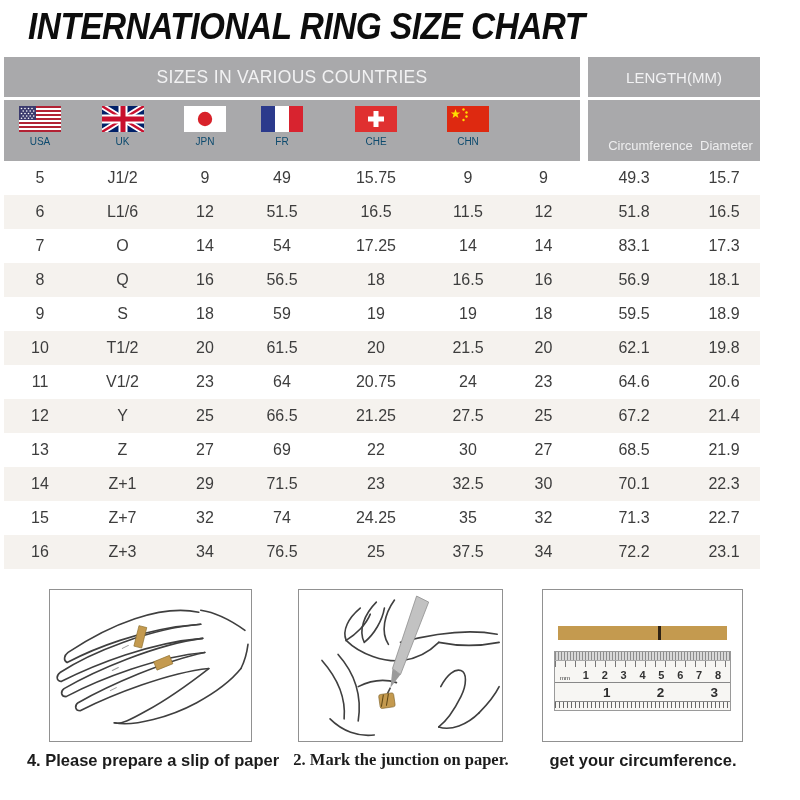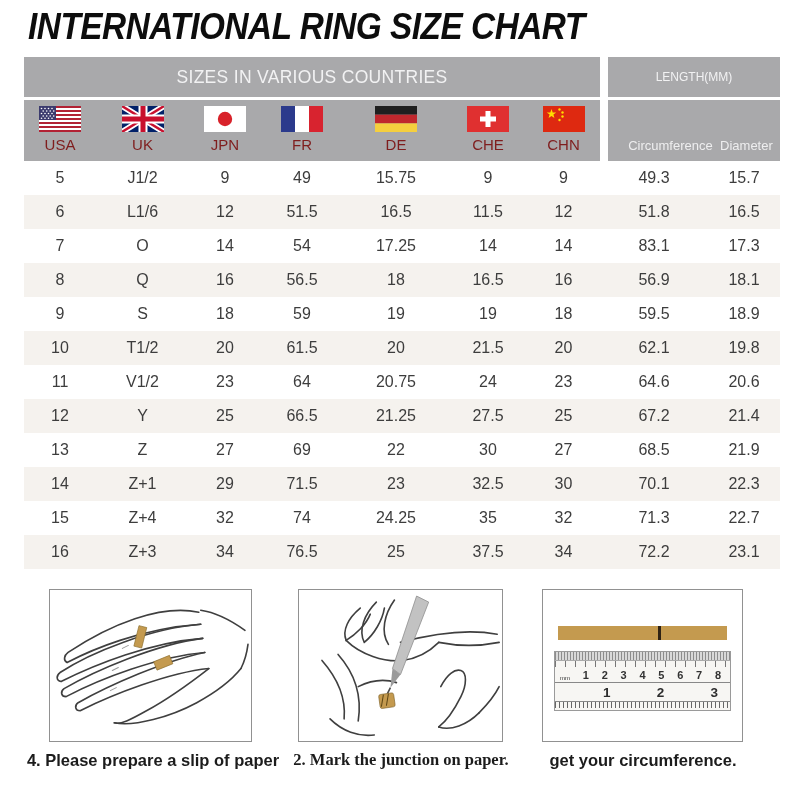--- a/index.html
+++ b/index.html
@@ -8,34 +8,34 @@
 
   
   .title {
     position:absolute; left:28px; top:6px;
     font-size:37px; font-weight:bold; font-style:italic;
     letter-spacing:-0.5px; color:#0d0d0d; white-space:nowrap;
     transform:scaleX(0.9); transform-origin:left center;
   }
 
   
-  .sizetable { position:absolute; left:24px; top:57px; width:756px; }
+  .sizetable { position:absolute; left:4px; top:57px; width:756px; }
   .head-groups { display:flex; gap:8px; height:40px; }
   .hg { background:#a9a9ab; color:#f2f2f3; display:flex; align-items:center; justify-content:center; }
   .hg-countries { width:576px; font-size:17.5px; letter-spacing:0.3px; }
-  .hg-length { width:172px; font-size:12px; }
+  .hg-length { width:172px; font-size:15px; }
 
   .flag-row { display:flex; gap:8px; height:61px; margin-top:3px; }
   .fr-countries { width:576px; background:#a9a9ab; display:flex; }
   .fcol { display:flex; flex-direction:column; align-items:center; padding-top:6px; }
   .fcol:nth-child(1){width:72px} .fcol:nth-child(2){width:93px} .fcol:nth-child(3){width:72px}
   .fcol:nth-child(4){width:82px} .fcol:nth-child(5){width:106px} .fcol:nth-child(6){width:78px}
   .fcol:nth-child(7){width:73px}
   .flag { width:42px; height:26px; display:block; }
-  .fcode { margin-top:4px; font-size:15px; color:#7f1d1d; }
+  .fcode { margin-top:4px; font-size:10px; color:#0c4a6e; }
   .fr-length { width:172px; background:#a9a9ab; display:flex; align-items:flex-end; padding-bottom:8px; color:#eeeeef; font-size:13px;padding-left:20px; }
   .lcol-c { width:96px; text-align:center; }
   .lcol-d { width:76px; text-align:center; }
 
   .tbody { margin-top:0; }
   .trow { display:flex; height:34px; align-items:center; }
   .trow.striped { background:#f5f2ee; }
   .tcell { text-align:center; font-size:16px; color:#3d3d3d; }
   .tcell:nth-child(1){width:72px} .tcell:nth-child(2){width:93px} .tcell:nth-child(3){width:72px}
   .tcell:nth-child(4){width:82px} .tcell:nth-child(5){width:106px} .tcell:nth-child(6){width:78px}
@@ -146,28 +146,20 @@
 
         <div class="fcol">
           <svg class="flag" viewBox="0 0 42 26">
             <rect width="14" height="26" fill="#2b3a8c"></rect>
             <rect x="14" width="14" height="26" fill="#ffffff"></rect>
             <rect x="28" width="14" height="26" fill="#d8232f"></rect>
           </svg>
           <span class="fcode">FR</span>
         </div>
 
-        <div class="fcol">
-          <svg class="flag" viewBox="0 0 42 26">
-            <rect width="42" height="8.7" fill="#1f1f1f"></rect>
-            <rect y="8.7" width="42" height="8.7" fill="#c0272d"></rect>
-            <rect y="17.4" width="42" height="8.6" fill="#f5cf3e"></rect>
-          </svg>
-          <span class="fcode">DE</span>
-        </div>
 
         <div class="fcol">
           <svg class="flag" viewBox="0 0 42 26">
             <rect width="42" height="26" fill="#e03030"></rect>
             <rect x="18.5" y="5" width="5" height="16" fill="#fff"></rect>
             <rect x="13" y="10.5" width="16" height="5" fill="#fff"></rect>
           </svg>
           <span class="fcode">CHE</span>
         </div>
 
@@ -296,21 +288,21 @@
           <div class="tcell">29</div>
           <div class="tcell">71.5</div>
           <div class="tcell">23</div>
           <div class="tcell">32.5</div>
           <div class="tcell">30</div>
           <div class="tcell">70.1</div>
           <div class="tcell">22.3</div>
         </div>
         <div class="trow">
           <div class="tcell">15</div>
-          <div class="tcell">Z+4</div>
+          <div class="tcell">Z+7</div>
           <div class="tcell">32</div>
           <div class="tcell">74</div>
           <div class="tcell">24.25</div>
           <div class="tcell">35</div>
           <div class="tcell">32</div>
           <div class="tcell">71.3</div>
           <div class="tcell">22.7</div>
         </div>
         <div class="trow striped">
           <div class="tcell">16</div>

